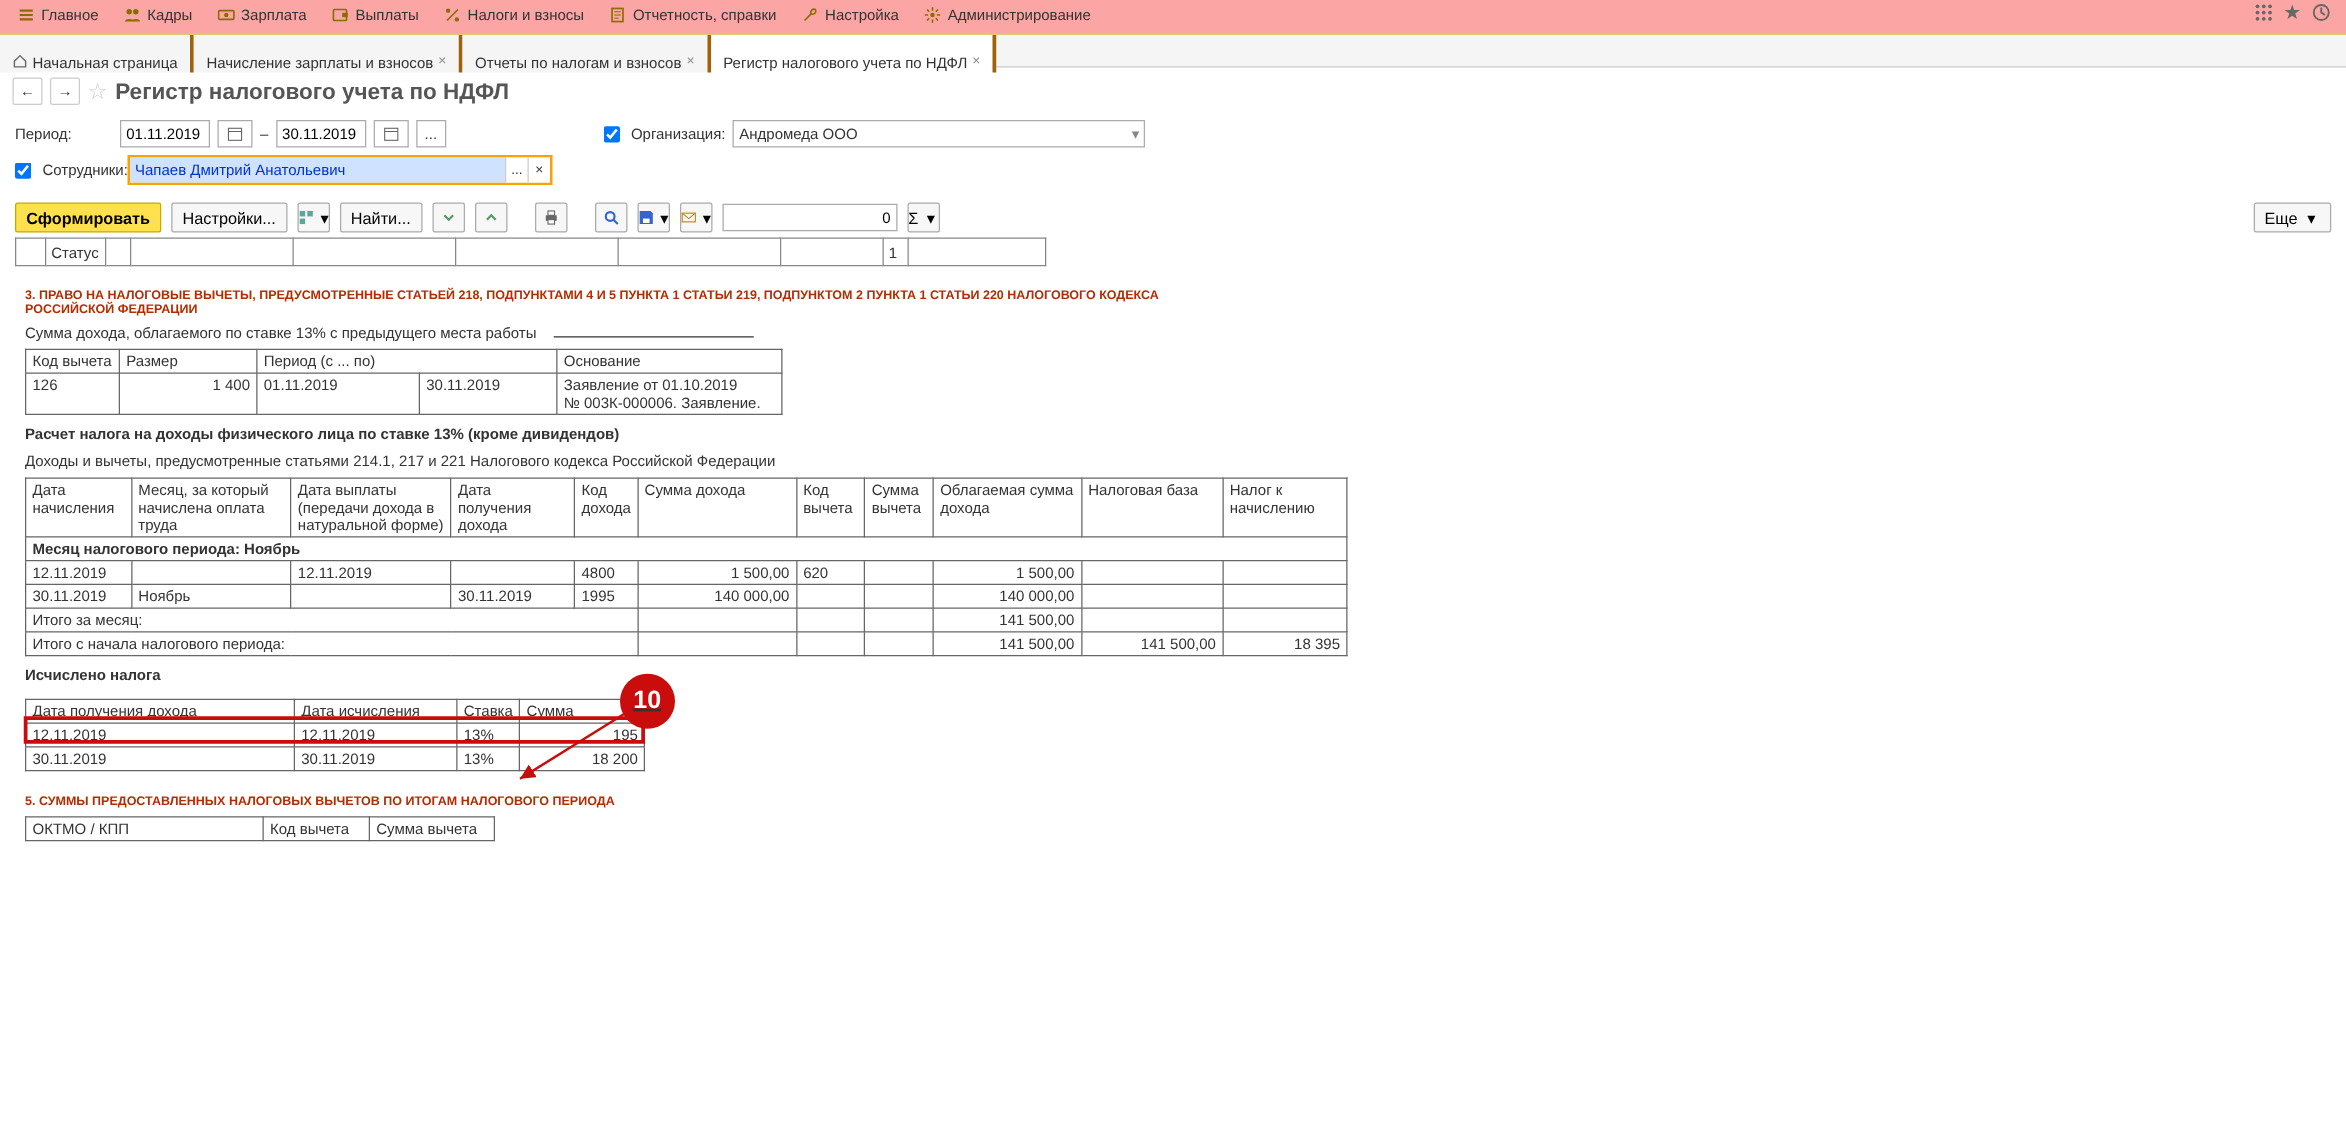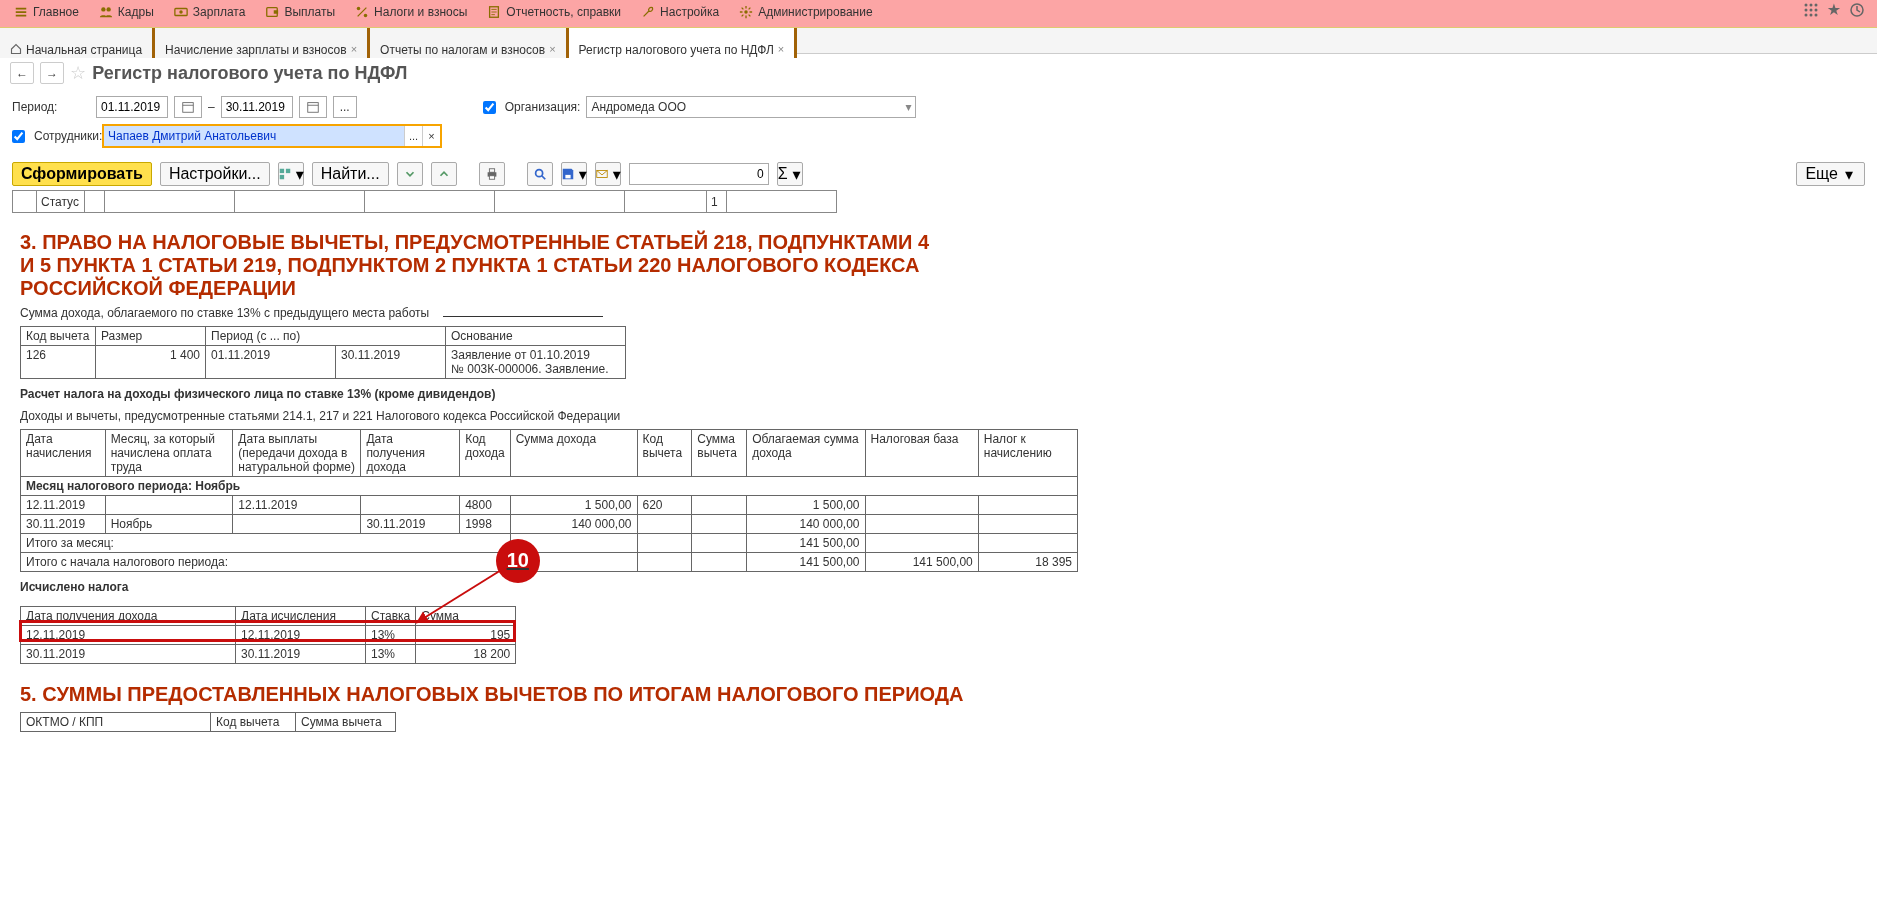--- a/index.html
+++ b/index.html
@@ -25,33 +25,33 @@
 .frow{display:flex;align-items:center;gap:6px;margin-bottom:6px}
 .flabel{width:78px;color:#333}
 .ftxt{height:22px;border:1px solid #aaa;padding:0 4px;background:#fff;font-size:12px}
 .fbtn{height:22px;border:1px solid #aaa;background:#fff;padding:0 6px;cursor:pointer;display:inline-flex;align-items:center}
 .employee-wrap{display:flex;align-items:center;border:2px solid #f7a400;height:24px;width:340px}
 .employee-wrap input{flex:1;height:100%;border:none;outline:none;padding:0 4px;font-size:12px;color:#0033cc;background:#cfe2ff}
 .employee-wrap .mini{width:18px;height:100%;border-left:1px solid #ccc;display:flex;align-items:center;justify-content:center;cursor:pointer;background:#fff;font-size:11px}
 .orgsel{height:22px;border:1px solid #aaa;background:#fff;width:330px;padding:0 4px;display:flex;align-items:center;justify-content:space-between}
 
 .toolbar{display:flex;align-items:center;gap:8px;padding:4px 12px}
-.btn{height:24px;border:1px solid #aaa;background:#f7f7f7;border-radius:2px;padding:0 8px;cursor:pointer;display:inline-flex;align-items:center;gap:4px;font-size:16px}
+.btn{height:24px;border:1px solid #aaa;background:#f7f7f7;border-radius:2px;padding:0 8px;cursor:pointer;display:inline-flex;align-items:center;gap:4px;font-size:13px}
 .btn.primary{background:#ffe04d;border-color:#c9a800;font-weight:bold}
 .iconbtn{width:26px;padding:0;justify-content:center}
 .rightside{margin-left:auto}
 .numbox{width:140px;text-align:right;padding-right:4px}
 .dd{width:14px;text-align:center}
 
 .statusstrip{margin:0 12px}
 .statusstrip table{border-collapse:collapse}
 .statusstrip td{border:1px solid #888;height:22px;font-size:12px;padding:0 4px}
 
 .report{padding:6px 20px 40px 20px;height:calc(100vh - 190px);overflow:auto}
-.h3{color:#b52c00;font-size:20px;font-weight:bold;margin:12px 0 6px 0}
+.h3{color:#b52c00;font-size:10px;font-weight:bold;margin:12px 0 6px 0}
 .sub{font-weight:bold;margin:8px 0}
 .plain{margin:6px 0}
 .rtbl{border-collapse:collapse;margin:4px 0}
 .rtbl td,.rtbl th{border:1px solid #666;padding:2px 5px;font-size:12px;vertical-align:top}
 .rtbl th{font-weight:normal;text-align:left}
 .num{text-align:right}
 
 .annot{position:absolute;pointer-events:none}
 .annot .circle{width:44px;height:44px;border-radius:50%;background:#c90d0d;color:#fff;display:flex;align-items:center;justify-content:center;font-size:20px;font-weight:bold}
 .annot svg{position:absolute}
@@ -336,21 +336,21 @@
           <td></td>
           <td class="num">1 500,00</td>
           <td></td>
           <td></td>
         </tr>
     <tr>
           <td>30.11.2019</td>
           <td>Ноябрь</td>
           <td></td>
           <td>30.11.2019</td>
-          <td>1998</td>
+          <td>1995</td>
           <td class="num">140 000,00</td>
           <td></td>
           <td></td>
           <td class="num">140 000,00</td>
           <td></td>
           <td></td>
         </tr>
     <tr>
           <td colspan="5">Итого за месяц:</td>
           <td class="num"></td>

